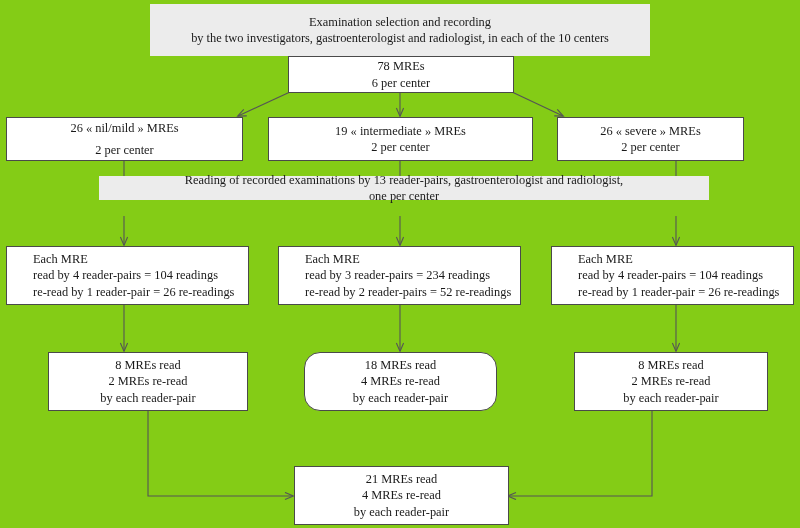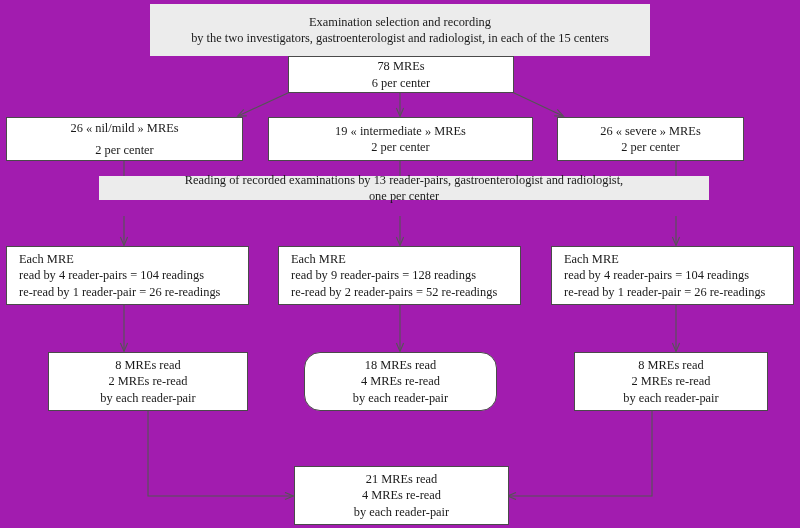--- a/index.html
+++ b/index.html
@@ -4,21 +4,21 @@
 <style>
   html, body {
     margin: 0;
     padding: 0;
     background: #ffffff;
   }
   #page {
     position: relative;
     width: 800px;
     height: 528px;
-    background: #a21caf;
+    background: #84cc16;
     font-family: "Liberation Serif", "DejaVu Serif", serif;
     color: #1a1a1a;
     overflow: hidden;
   }
   #edges {
     position: absolute;
     left: 0;
     top: 0;
     width: 800px;
     height: 528px;
@@ -46,21 +46,21 @@
     line-height: 1.32;
     font-size: 12.4px;
   }
   .node.center {
     align-items: center;
     text-align: left;
   }
   .node.leftal {
     align-items: flex-start;
     text-align: left;
-    padding-left: 12px;
+    padding-left: 26px;
   }
   .line { display: block; white-space: nowrap; }
 </style>
 </head>
 <body>
 
 <div id="page">
 
   <svg id="edges" viewBox="0 0 800 528" width="800" height="528">
     <defs>
@@ -89,21 +89,21 @@
       <path d="M676,305 L676,351" marker-end="url(#arr)"></path>
 
       <path d="M148,411 L148,496 L293,496" marker-end="url(#arr)"></path>
       <path d="M652,411 L652,496 L508,496" marker-end="url(#arr)"></path>
     </g>
   </svg>
 
   <div class="banner" style="left:150px; top:4px; width:500px; height:52px;">
     <div>
       <span class="line">Examination selection and recording</span>
-      <span class="line">by the two investigators, gastroenterologist and radiologist, in each of the 15 centers</span>
+      <span class="line">by the two investigators, gastroenterologist and radiologist, in each of the 10 centers</span>
     </div>
   </div>
 
   <div class="node center" style="left:288px; top:56px; width:226px; height:37px;">
     <span class="line">78 MREs</span>
     <span class="line">6 per center</span>
   </div>
 
   <div class="node center" style="left:6px; top:117px; width:237px; height:44px;gap:6px;">
     <span class="line">26 « nil/mild » MREs</span>
@@ -125,21 +125,21 @@
     </div>
   </div>
 
   <div class="node leftal" style="left:6px; top:246px; width:243px; height:59px;">
     <span class="line">Each MRE</span>
     <span class="line">read by 4 reader-pairs = 104 readings</span>
     <span class="line">re-read by 1 reader-pair = 26 re-readings</span>
   </div>
   <div class="node leftal" style="left:278px; top:246px; width:243px; height:59px;">
     <span class="line">Each MRE</span>
-    <span class="line">read by 9 reader-pairs = 128 readings</span>
+    <span class="line">read by 3 reader-pairs = 234 readings</span>
     <span class="line">re-read by 2 reader-pairs = 52 re-readings</span>
   </div>
   <div class="node leftal" style="left:551px; top:246px; width:243px; height:59px;">
     <span class="line">Each MRE</span>
     <span class="line">read by 4 reader-pairs = 104 readings</span>
     <span class="line">re-read by 1 reader-pair = 26 re-readings</span>
   </div>
 
   <div class="node center" style="left:48px; top:352px; width:200px; height:59px;">
     <span class="line">8 MREs read</span>

